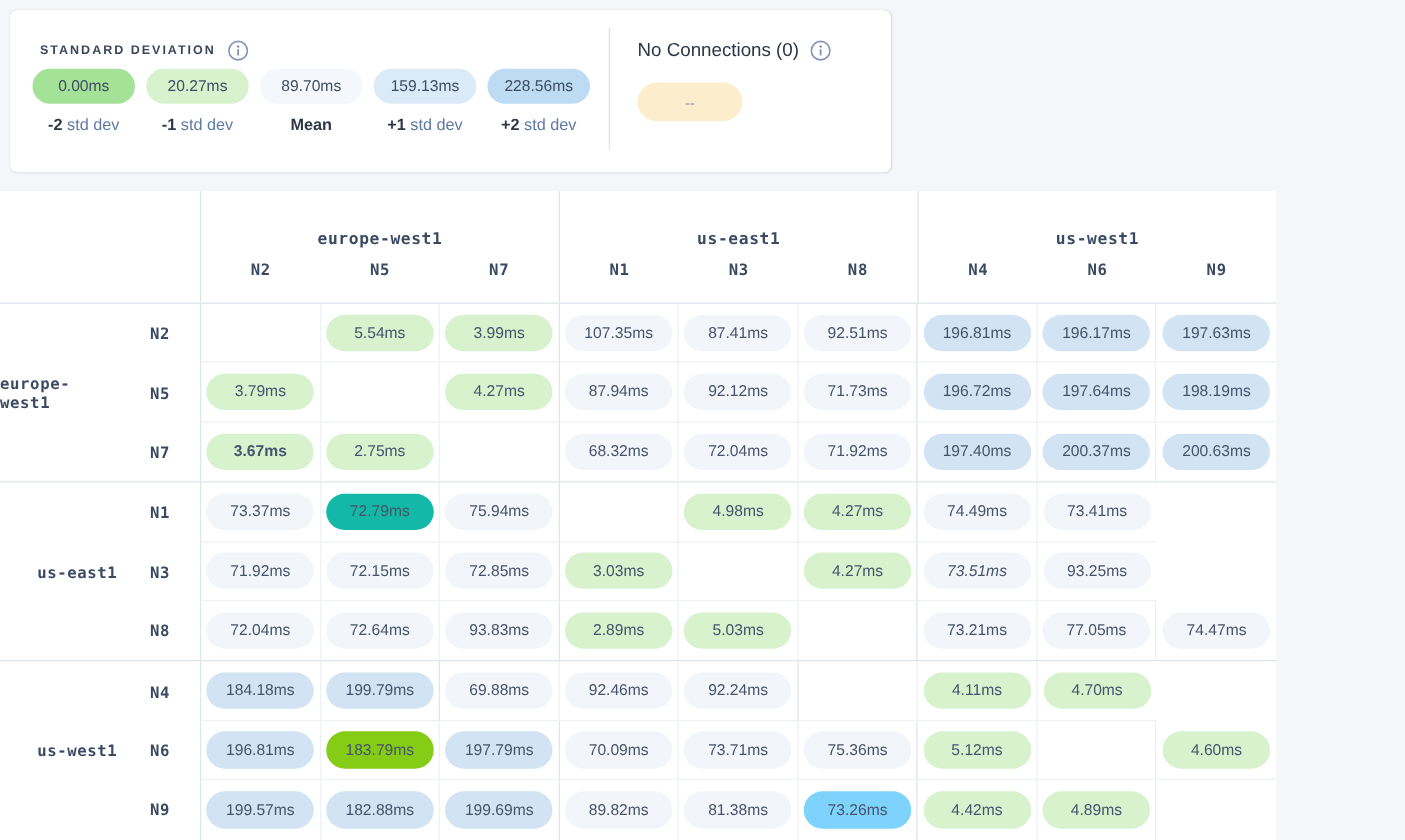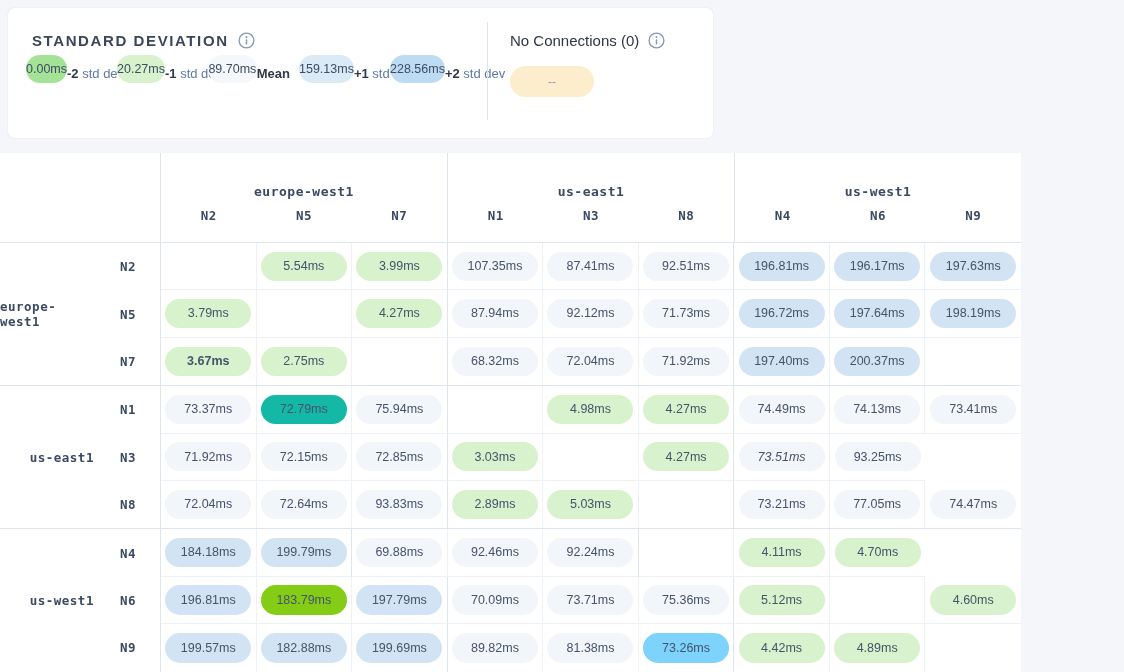--- a/index.html
+++ b/index.html
@@ -8,26 +8,26 @@
     background:#f4f6f9;font-family:"Liberation Sans","DejaVu Sans",sans-serif;
     color:#3e4a5e;
   }
   
   .card{
     position:absolute;left:8px;top:8px;width:705px;height:130px;
     background:#ffffff;border-radius:6px;box-shadow:0 0 1px rgba(60,70,90,.25);
   }
   .legend-title-row{position:absolute;left:24px;top:24px;display:flex;align-items:center;gap:9px;}
   .legend-title{
-    font-size:15px;font-weight:700;letter-spacing:1.6px;color:#394worse;
+    font-size:10px;font-weight:700;letter-spacing:1.6px;color:#394worse;
     color:#3b4659;
   }
   .info-icon{display:inline-flex;flex:none;}
   .pills-row{position:absolute;left:18px;top:47px;display:flex;}
-  .pill-col{width:82px;margin-right:9px;display:flex;flex-direction:row;align-items:center;}
+  .pill-col{width:82px;margin-right:9px;display:flex;flex-direction:column;align-items:center;}
   .pill{
     width:82px;height:28px;border-radius:14px;display:flex;align-items:center;justify-content:center;
     font-size:12.5px;color:#3f4c63;
   }
   .pill-label{margin-top:9px;font-size:13px;white-space:nowrap;}
   .pill-label b{color:#2e3848;font-weight:700;}
   .pill-label span{color:#5e79a5;}
   .divider{position:absolute;left:479px;top:14px;width:1px;height:98px;background:#dfe3ea;}
   .noconn{position:absolute;left:502px;top:24px;}
   .noconn-title-row{display:flex;align-items:center;gap:9px;}
@@ -229,20 +229,23 @@
             </div>
             <div class="dcell gend">
               <div class="vpill" style="background: rgb(242, 245, 249);">71.92ms</div>
             </div>
             <div class="dcell">
               <div class="vpill" style="background: rgb(210, 228, 244);">197.40ms</div>
             </div>
             <div class="dcell">
               <div class="vpill" style="background: rgb(210, 228, 244);">200.37ms</div>
             </div>
+            <div class="dcell last">
+              <div class="vpill" style="background: rgb(210, 228, 244);">200.63ms</div>
+            </div>
           </div>
         </div>
         <div class="rgroup">
           <div class="mrow">
             <div class="lcell">
               <div class="lnode mono">N1</div>
             </div>
             <div class="dcell">
               <div class="vpill" style="background: rgb(242, 245, 249);">73.37ms</div>
             </div>
@@ -254,23 +257,20 @@
             </div>
             <div class="dcell"></div>
             <div class="dcell">
               <div class="vpill" style="background: rgb(216, 242, 206);">4.98ms</div>
             </div>
             <div class="dcell gend">
               <div class="vpill" style="background: rgb(216, 242, 206);">4.27ms</div>
             </div>
             <div class="dcell">
               <div class="vpill" style="background: rgb(242, 245, 249);">74.49ms</div>
-            </div>
-            <div class="dcell">
-              <div class="vpill" style="background: rgb(242, 245, 249);">74.13ms</div>
             </div>
             <div class="dcell last">
               <div class="vpill" style="background: rgb(242, 245, 249);">73.41ms</div>
             </div>
           </div>
           <div class="mrow">
             <div class="lcell">
               <div class="lregion mono">us-east1</div>
               <div class="lnode mono">N3</div>
             </div>

